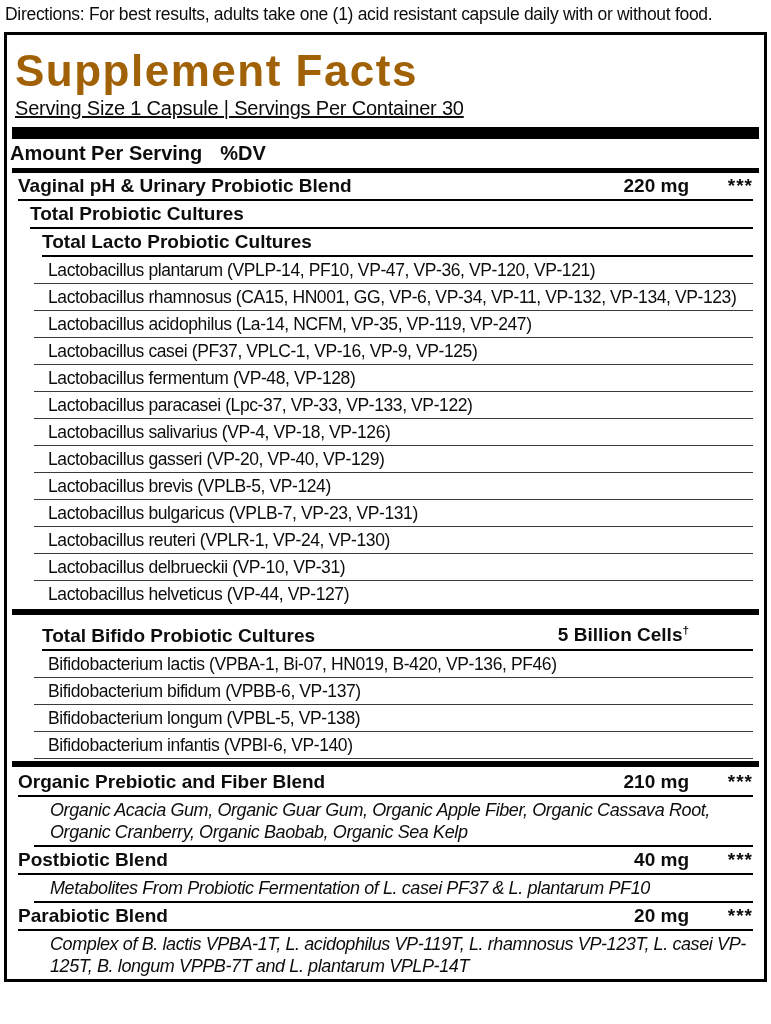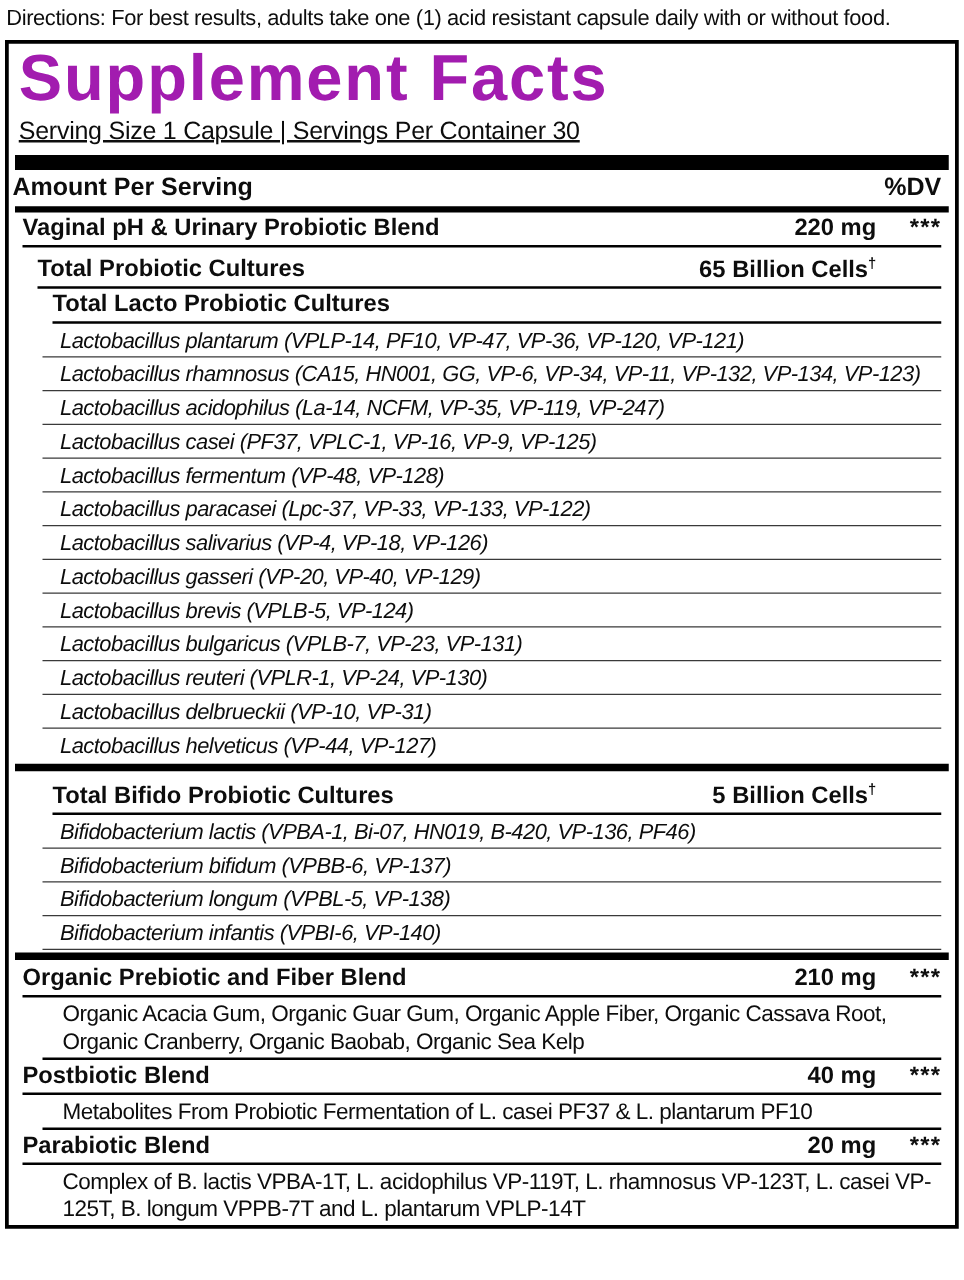--- a/index.html
+++ b/index.html
@@ -5,45 +5,45 @@
   html,body{margin:0;padding:0;}
   body{
     width:771px;height:1024px;overflow:hidden;background:#fff;color:#0d0d0d;
     font-family:"Liberation Sans", sans-serif;
   }
   .directions{font-size:17.5px;letter-spacing:-0.3px;padding:4px 2px 7px 5px;white-space:nowrap;}
   .directions .dlabel{font-weight:400;}
 
   .panel{margin:0 4px;border:3px solid #000;background:#fff;padding:1px 3px 0 3px;}
   .title{
-    font-weight:700;font-size:52px;line-height:0.92;letter-spacing:1.5px;
-    padding:4px 0 6px 5px;color:#a21caf;
+    font-weight:700;font-size:44px;line-height:0.92;letter-spacing:1.5px;
+    padding:15px 0 6px 5px;color:#a16207;
   }
   .serving{font-size:20px;letter-spacing:-0.2px;padding:0 0 7px 5px;text-decoration:underline;}
 
   .bar{background:#000;}
   .bar-serving{height:12px;margin:0 2px;}
   .bar-header{height:5px;margin:0 2px;}
   .bar-mid{height:6px;margin:2px 2px;}
 
-  .hdr{display:flex;justify-content:space-between;align-items:baseline;gap:18px;
+  .hdr{display:flex;justify-content:flex-start;align-items:baseline;gap:18px;
        font-weight:700;font-size:20px;padding:3px 8px 3px 0;}
 
   .row{display:flex;align-items:baseline;margin-right:8px;
-       border-bottom:2px solid #000;font-size:19px;line-height:22px;padding:2px 0 2px 0;}
+       border-bottom:2px solid #000;font-size:19px;line-height:22px;padding:2px 0 2px 0;gap:12px;}
   .m0{margin-left:8px;}
   .m1{margin-left:20px;}
   .m2{margin-left:32px;}
   .m3{margin-left:24px;}
   .m4{margin-left:24px;}
   .r-blend .lbl,.r-total .lbl{font-weight:700;}
   .r-species{border-bottom:1px solid #3a3a3a;font-size:17.5px;letter-spacing:-0.4px;}
-  .r-species .lbl{font-style:italic;padding-left:14px;}
+  .r-species .lbl{padding-left:14px;}
   .r-desc{border-bottom:2px solid #000;font-size:18px;letter-spacing:-0.4px;}
-  .r-desc .lbl{padding-left:16px;padding-right:4px;}
+  .r-desc .lbl{padding-left:16px;padding-right:4px;font-style:italic;}
   .norule{border-bottom:none;}
   .lbl{flex:0 1 auto;}
   .amt{margin-left:auto;white-space:nowrap;font-weight:700;}
   .amt sup{font-size:0.62em;font-weight:700;}
   .dv{min-width:52px;text-align:right;font-weight:700;letter-spacing:1px;}
 </style>
 </head>
 <body>
 
 <div class="directions"><span class="dlabel">Directions:</span>
@@ -64,21 +64,20 @@
   <div class="bar bar-header"></div>
 
   <div id="rows">
       <div class="row r-blend m0">
         <span class="lbl">Vaginal pH &amp; Urinary Probiotic Blend</span>
         <span class="amt">220 mg</span>
         <span class="dv">***</span>
       </div>
       <div class="row r-total m1">
         <span class="lbl">Total Probiotic Cultures</span>
-        <span class="amt">65 Billion Cells<sup>†</sup></span>
         <span class="dv"></span>
       </div>
       <div class="row r-total m2">
         <span class="lbl">Total Lacto Probiotic Cultures</span>
         <span class="dv"></span>
       </div>
       <div class="row r-species m3">
         <span class="lbl">Lactobacillus plantarum (VPLP-14, PF10, VP-47, VP-36, VP-120, VP-121)</span>
       </div>
       <div class="row r-species m3">

